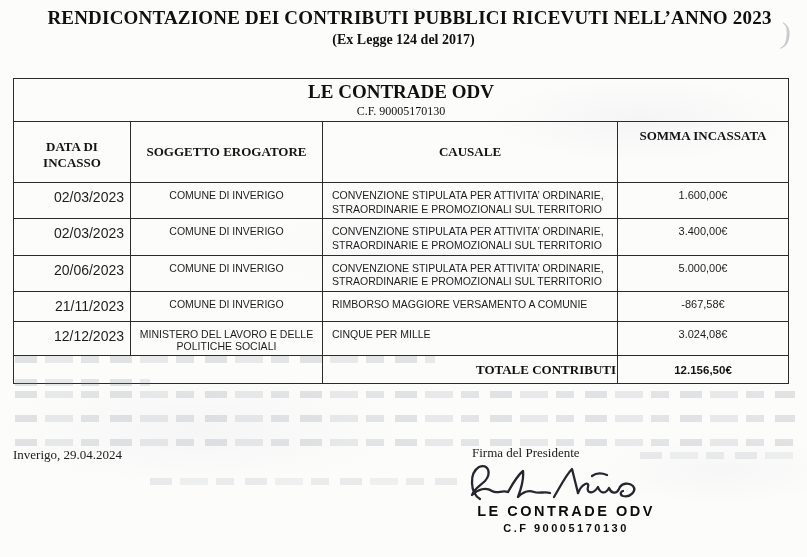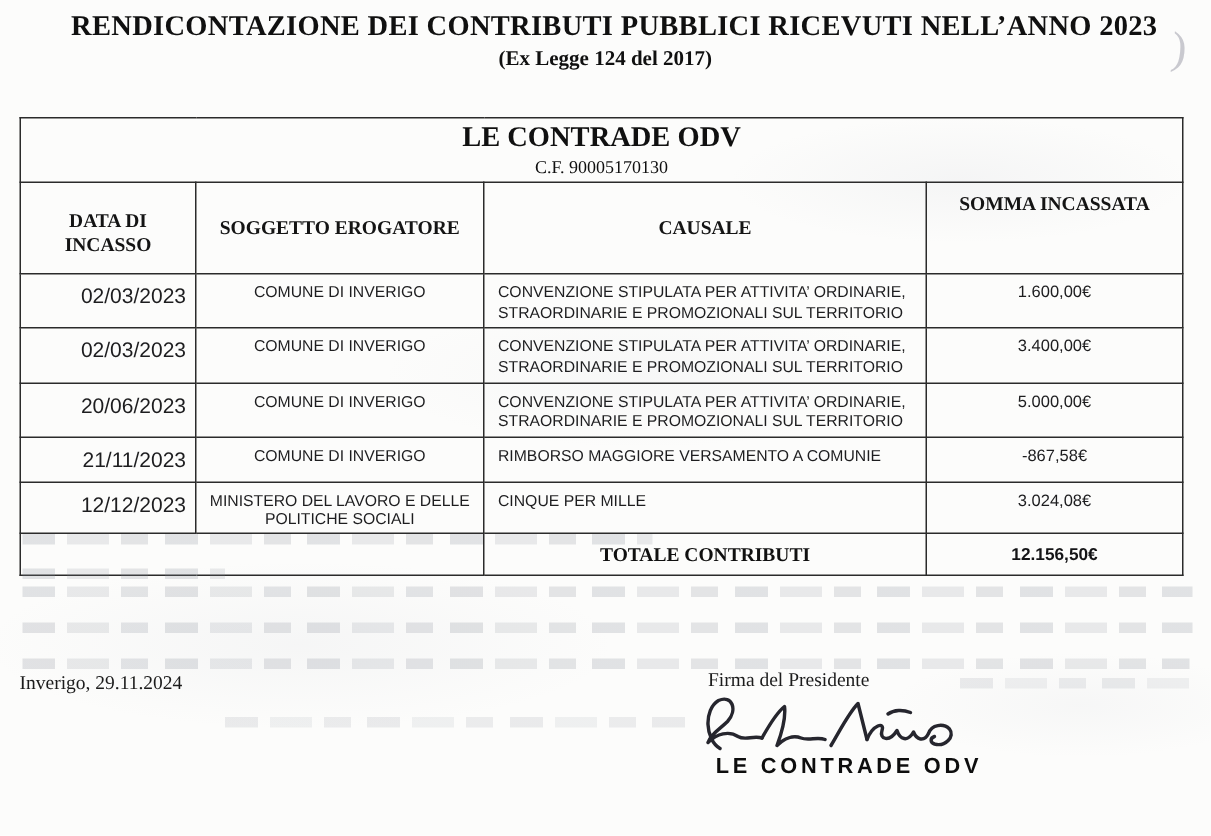--- a/index.html
+++ b/index.html
@@ -55,21 +55,21 @@
   td.dcell{
     vertical-align:top;padding:6px 6px 2px;
     font-family:"Liberation Sans","DejaVu Sans",sans-serif;color:#1d1d1f;
   }
   td.c-date{text-align:right;font-size:14px;}
   td.c-sogg{text-align:center;font-size:10.5px;line-height:1.2;}
   td.c-caus{text-align:left;font-size:10.5px;line-height:1.3;padding-left:9px;}
   td.c-somma{text-align:center;font-size:11px;}
   td.cell-empty{border:none;background:transparent;}
   td.cell-total-label{
-    text-align:center;vertical-align:middle;font-size:13px;font-weight:bold;color:#101010;
+    text-align:right;vertical-align:middle;font-size:13px;font-weight:bold;color:#101010;
     font-family:"Liberation Serif","DejaVu Serif",serif;
   }
   td.cell-total-value{
     text-align:center;vertical-align:middle;font-size:11.5px;font-weight:bold;
     font-family:"Liberation Sans","DejaVu Sans",sans-serif;color:#141416;
   }
   
   .ghost{
     position:absolute;height:7px;filter:blur(0.5px);opacity:0.85;
     background-image:repeating-linear-gradient(90deg,
@@ -158,30 +158,31 @@
     </table>
 
   <div class="ghost" style="left:15px;top:356px;width:420px;"></div>
   <div class="ghost" style="left:15px;top:379px;width:135px;"></div>
   <div class="ghost" style="left:15px;top:391px;width:780px;"></div>
   <div class="ghost" style="left:15px;top:415px;width:780px;"></div>
   <div class="ghost" style="left:15px;top:439px;width:778px;"></div>
   <div class="ghost" style="left:640px;top:452px;width:155px;opacity:0.6;"></div>
   <div class="ghost" style="left:150px;top:478px;width:310px;opacity:0.6;"></div>
 
-  <div class="place-date">Inverigo, 29.11.2024</div>
+  <div class="place-date">Inverigo, 29.04.2024</div>
   <div class="firma-label">Firma del Presidente</div>
 
   <svg class="signature" viewBox="0 0 180 48">
     <g fill="none" stroke="#26262e" stroke-width="2.3" stroke-linecap="round" stroke-linejoin="round">
       <path d="M18,40 C8,34 7,14 17,8 C26,4 30,14 23,22 C18,27 12,30 10,36 C16,30 24,28 30,32 C35,35 40,31 46,33"></path>
       <path d="M46,33 C51,24 56,16 61,12 C62,20 59,30 56,38 C61,33 67,31 72,33 C77,35 83,32 88,34"></path>
       <path d="M92,38 C98,28 104,16 110,10 L116,34"></path>
       <path d="M116,34 C120,24 128,22 126,28 C124,34 131,36 136,28 C138,34 143,36 147,29 C149,34 154,36 157,30 C159,24 167,23 171,27 C175,32 168,39 161,37 C158,36 158,33 161,32"></path>
       <path d="M130,17 C134,14 140,14 145,16"></path>
     </g>
   </svg>
 
   <div class="stamp">
     <div class="stamp-l1">LE CONTRADE ODV</div>
+    <div class="stamp-l3">C.F 90005170130</div>
   </div>
 
 </div>
 
 </body></html>

